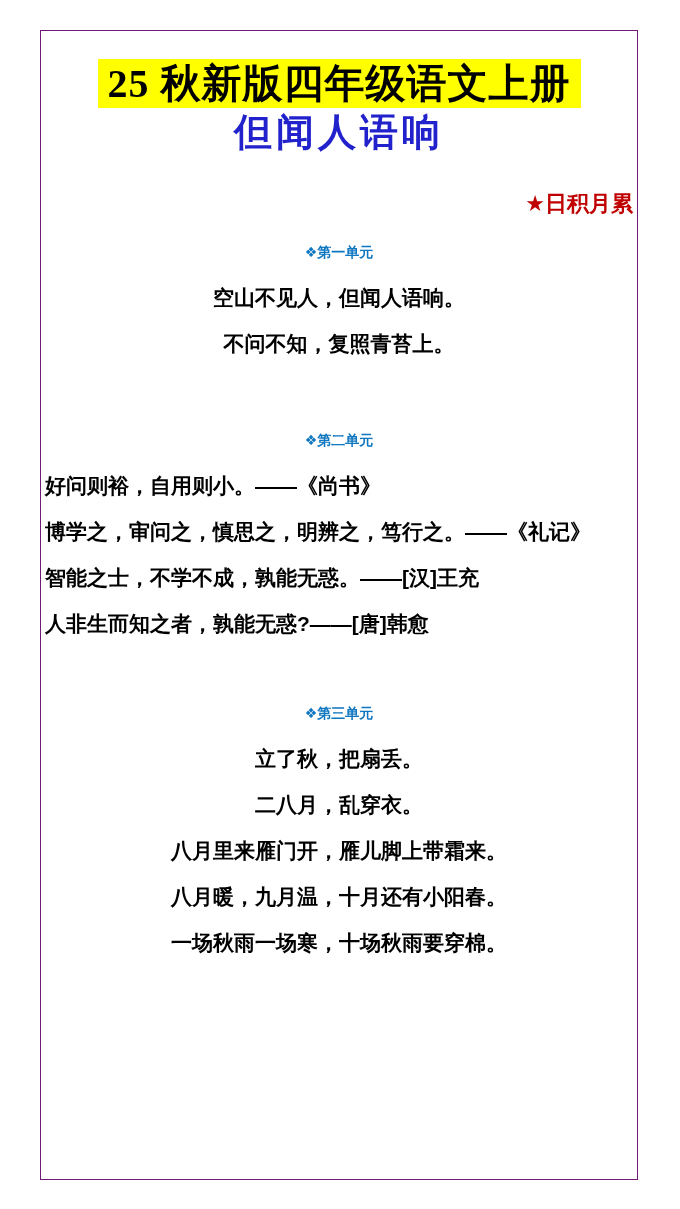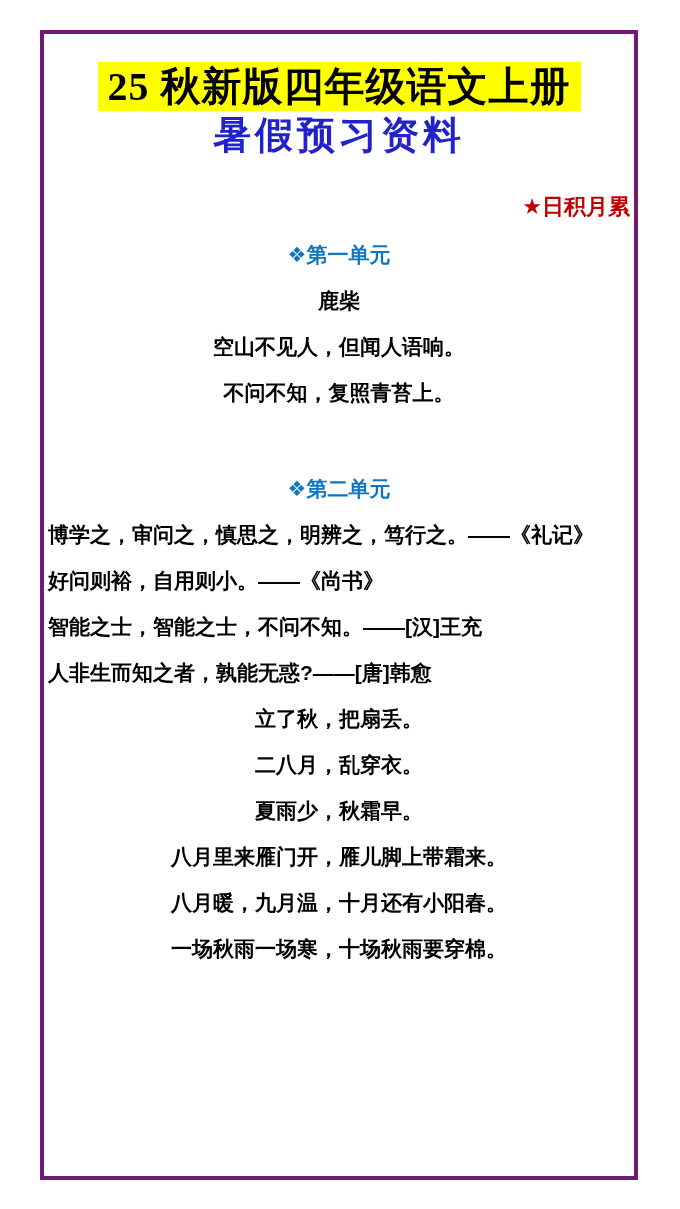--- a/index.html
+++ b/index.html
@@ -14,21 +14,21 @@
     overflow: hidden;
     font-family: "Liberation Sans", "DejaVu Sans", sans-serif;
     color: #000;
   }
   .frame {
     position: absolute;
     left: 40px;
     top: 30px;
     width: 598px;
     height: 1150px;
-    border: 4px solid #701a75;
+    border: 1px solid #701a75;
     box-sizing: border-box;
     background: #ffffff;
   }
   .content {
     padding: 28px 4px 0 4px;
   }
   .title-row {
     text-align: center;
     margin: 0;
   }
@@ -57,21 +57,21 @@
     text-align: right;
     color: #c00000;
     font-size: 22px;
     font-weight: bold;
     line-height: 26px;
     margin-top: 36px;
   }
   .section-heading {
     text-align: center;
     color: #0f76c0;
-    font-size: 21px;
+    font-size: 14px;
     font-weight: bold;
     line-height: 26px;
     margin-top: 22px;
   }
   .section-heading.gap-lg { margin-top: 70px; }
   .section-heading.gap-md { margin-top: 63px; }
   .line {
     font-size: 21px;
     font-weight: bold;
     color: #000000;
@@ -85,48 +85,49 @@
 </head>
 <body>
 
 <div class="frame">
   <div class="content">
 
     <div class="title-row">
       <span class="title">25 秋新版四年级语文上册</span>
     </div>
 
-    <div class="subtitle">暑假预习资料</div>
+    <div class="subtitle">但闻人语响</div>
 
     <div class="topic-heading">
       <span class="icon-glyph">★</span><span>日积月累</span>
     </div>
 
     <div>
       <div class="section-heading">
         <span class="icon-glyph">❖</span><span>第一单元</span>
       </div>
-      <div class="line center">鹿柴</div>
       <div class="line center">空山不见人，但闻人语响。</div>
       <div class="line center">不问不知，复照青苔上。</div>
     </div>
 
     <div>
       <div class="section-heading gap-lg">
         <span class="icon-glyph">❖</span><span>第二单元</span>
       </div>
+      <div class="line left">好问则裕，自用则小。——《尚书》</div>
       <div class="line left">博学之，审问之，慎思之，明辨之，笃行之。——《礼记》</div>
-      <div class="line left">好问则裕，自用则小。——《尚书》</div>
-      <div class="line left">智能之士，智能之士，不问不知。——[汉]王充</div>
+      <div class="line left">智能之士，不学不成，孰能无惑。——[汉]王充</div>
       <div class="line left">人非生而知之者，孰能无惑?——[唐]韩愈</div>
     </div>
 
     <div>
+      <div class="section-heading gap-md">
+        <span class="icon-glyph">❖</span><span>第三单元</span>
+      </div>
       <div class="line center">立了秋，把扇丢。</div>
       <div class="line center">二八月，乱穿衣。</div>
-      <div class="line center">夏雨少，秋霜早。</div>
       <div class="line center">八月里来雁门开，雁儿脚上带霜来。</div>
       <div class="line center">八月暖，九月温，十月还有小阳春。</div>
       <div class="line center">一场秋雨一场寒，十场秋雨要穿棉。</div>
     </div>
 
   </div>
 </div>
 
 </body></html>

